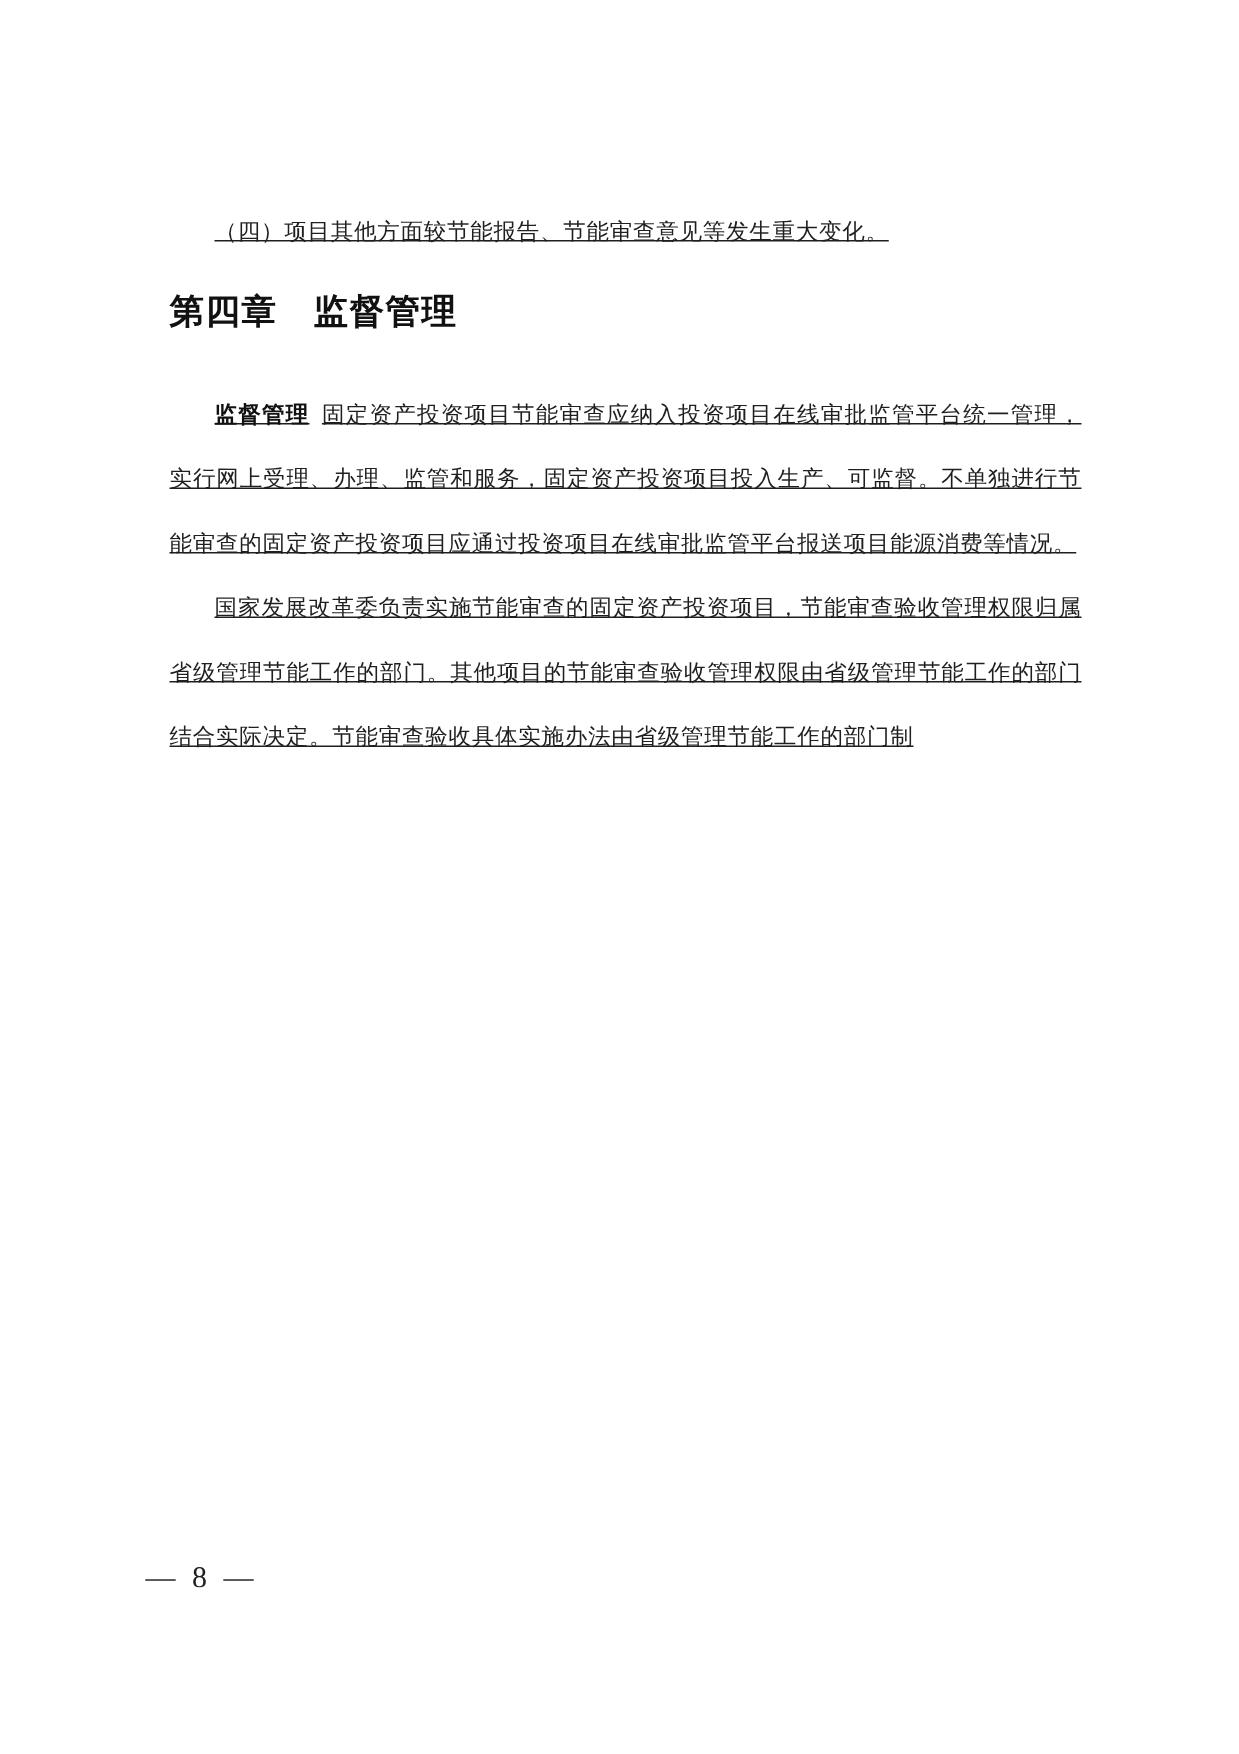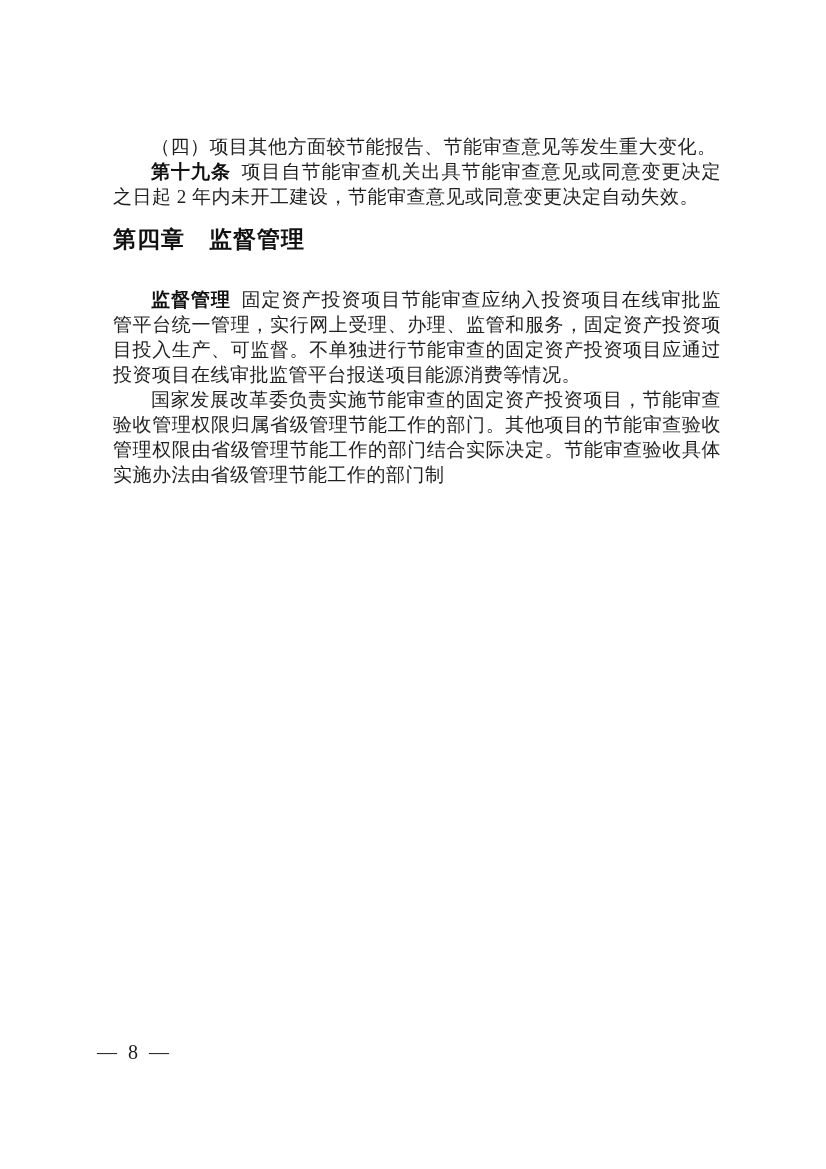--- a/index.html
+++ b/index.html
@@ -15,26 +15,27 @@
     overflow: hidden;
     color: #1c1c1c;
   }
   .text-block {
     position: absolute;
     left: 113px;
     top: 134px;
     width: 608px;
   }
   .para {
-    font-size: 19px;
-    line-height: 25px;
+    font-size: 15px;
+    line-height: 43px;
     text-align: justify;
     text-indent: 2em;
     letter-spacing: 0.5px;
     color: #1f1f1f;
+    text-decoration: underline;
   }
   .article-no {
     font-weight: bold;
     font-family: "Liberation Sans", "DejaVu Sans", sans-serif;
     color: #111111;
     margin-right: 0.55em;
   }
   .chapter-heading {
     font-size: 23px;
     line-height: 43px;
@@ -60,21 +61,20 @@
 </style>
 </head>
 <body>
 
 <div class="page">
 
   <div class="text-block">
 
     <p class="para"><span>（四）项目其他方面较节能报告、节能审查意见等发生重大变化。</span></p>
 
-    <p class="para"><span class="article-no">第十九条</span><span>项目自节能审查机关出具节能审查意见或同意变更决定之日起 2 年内未开工建设，节能审查意见或同意变更决定自动失效。</span></p>
 
     <h2 class="chapter-heading">第四章　监督管理</h2>
 
     <p class="para"><span class="article-no">监督管理</span><span>固定资产投资项目节能审查应纳入投资项目在线审批监管平台统一管理，实行网上受理、办理、监管和服务，固定资产投资项目投入生产、可监督。不单独进行节能审查的固定资产投资项目应通过投资项目在线审批监管平台报送项目能源消费等情况。</span></p>
 
 
     <p class="para"><span>国家发展改革委负责实施节能审查的固定资产投资项目，节能审查验收管理权限归属省级管理节能工作的部门。其他项目的节能审查验收管理权限由省级管理节能工作的部门结合实际决定。节能审查验收具体实施办法由省级管理节能工作的部门制</span></p>
 
   </div>
 

